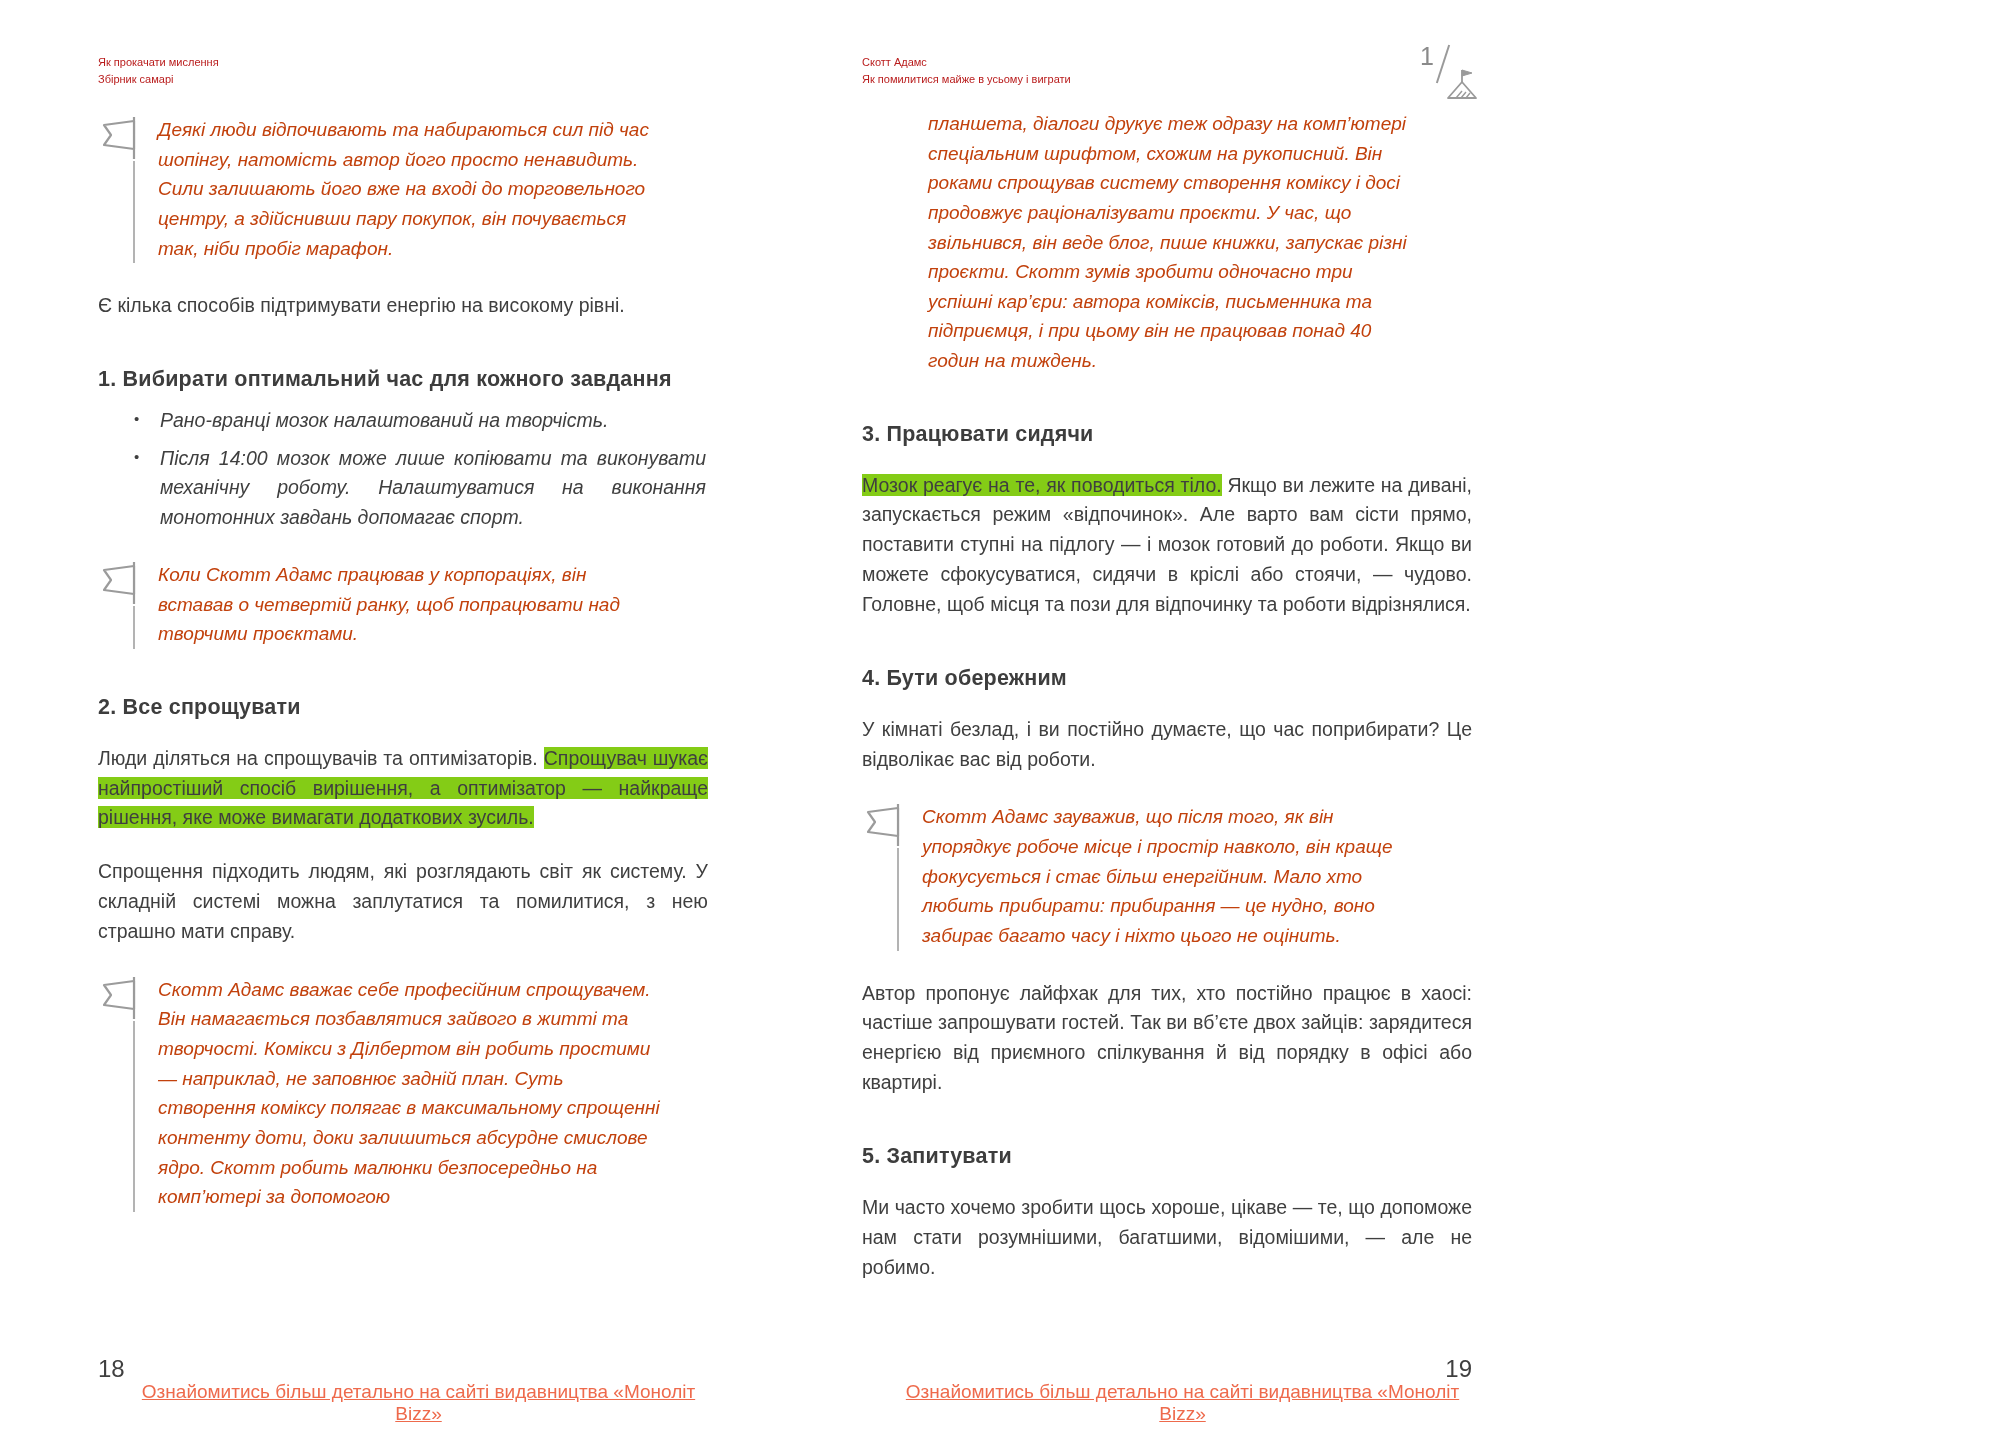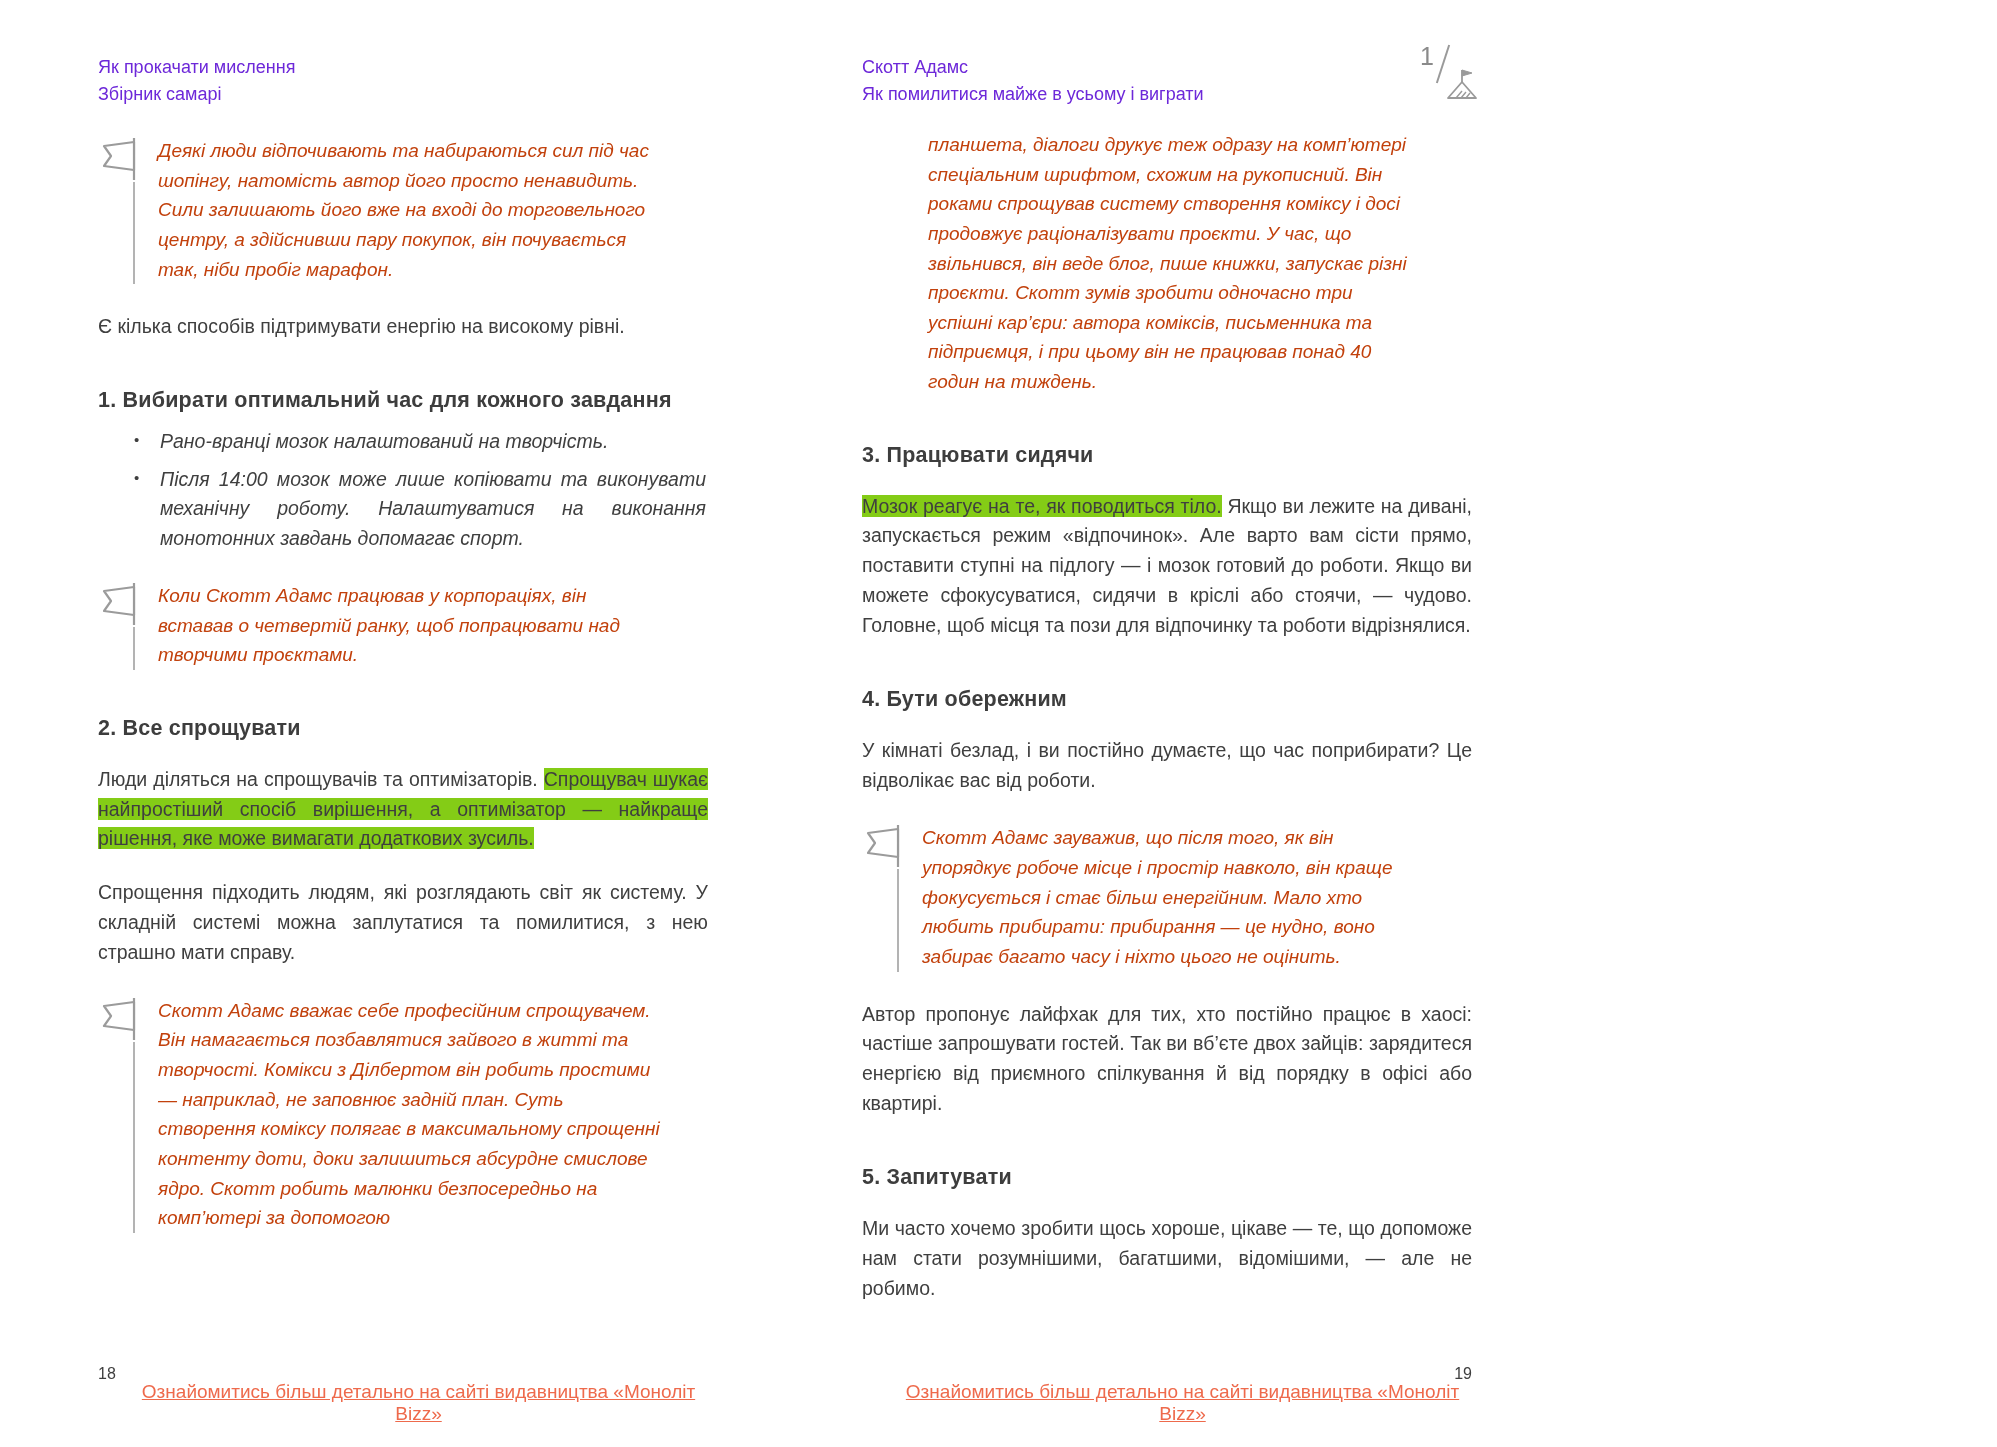--- a/index.html
+++ b/index.html
@@ -12,23 +12,23 @@
     overflow: hidden;
   }
   .page {
     position: absolute; top: 0; height: 1447px; width: 610px;
   }
   .page-left  { left: 98px; }
   .page-right { left: 862px; }
 
   .page-header {
     padding-top: 54px;
-    font-size: 18px;
+    font-size: 11px;
     line-height: 1.5;
-    color: #6d28d9;
+    color: #b91c1c;
   }
 
   .quote { display: flex; margin: 28px 0; }
   .quote-marker {
     width: 60px; flex: none;
     display: flex; flex-direction: column;
   }
   .quote-marker svg { flex: none; }
   .quote-line {
     flex: 1; width: 2px; margin-left: 35px; margin-top: 2px;
@@ -58,21 +58,21 @@
   }
   .hl { background: #84cc16; box-decoration-break: clone; -webkit-box-decoration-break: clone; }
 
   .bullets { margin: 14px 0 20px 0; }
   .bullet { display: flex; font-size: 19.5px; line-height: 1.5; margin: 9px 0; }
   .bullet .dot { width: 26px; flex: none; margin-left: 36px; font-size: 15px; padding-top: 2px; color: #3f3f3f; }
   .bullet .bullet-text { flex: 1; text-align: justify; padding-right: 2px; font-style: italic; }
 
   .pageno {
     position: absolute; bottom: 64px;
-    font-size: 16px; color: #3f3f3f;
+    font-size: 24px; color: #3f3f3f;
   }
   .pageno-left  { left: 0; }
   .pageno-right { right: 0; }
 
   .footer-link {
     position: absolute; bottom: 22px; left: 0; right: 0;
     text-align: center;
     font-size: 19px;
     color: #ee6a4c;
     text-decoration: underline;

